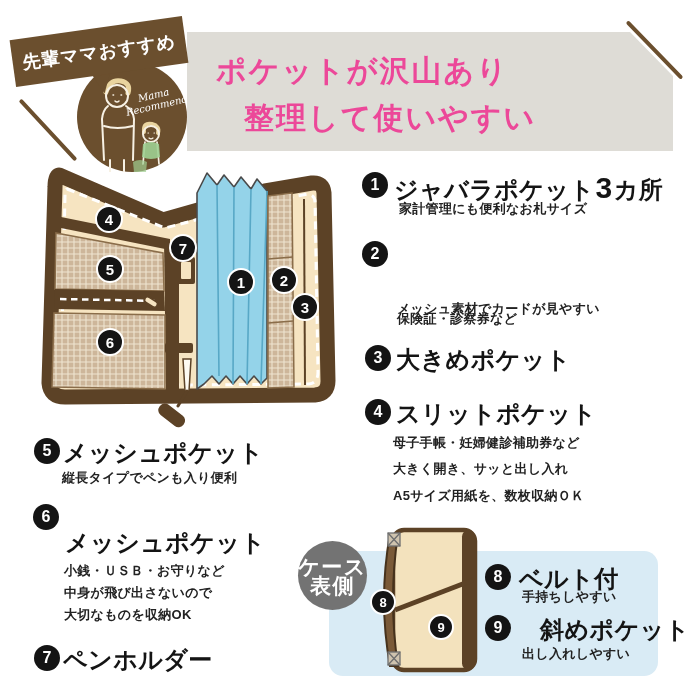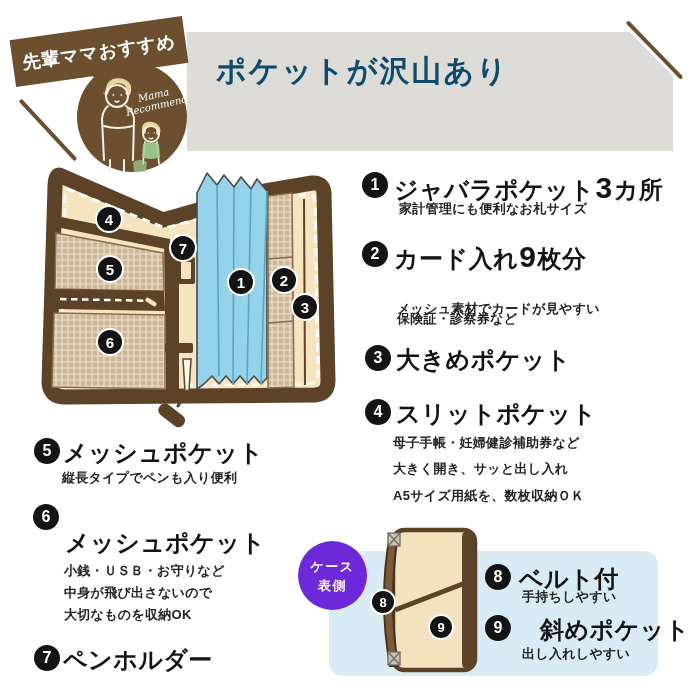--- a/index.html
+++ b/index.html
@@ -1,55 +1,56 @@
 <!DOCTYPE html>
 <html><head>
 <meta charset="utf-8">
 <style>
   html,body{margin:0;padding:0;background:#fff;}
   .canvas{position:relative;width:700px;height:700px;background:#ffffff;overflow:hidden;
           font-family:"Liberation Sans",sans-serif;color:#1a1a1a;}
   
   .title-box{position:absolute;left:187px;top:32px;width:486px;height:119px;background:#dedcd6;
              clip-path:polygon(0 0,443px 0,486px 44px,486px 119px,0 119px);}
-  .t-line{position:absolute;font-size:30px;font-weight:bold;letter-spacing:2px;white-space:nowrap;color:#0c4a6e;}
+  .t-line{position:absolute;font-size:30px;font-weight:bold;letter-spacing:2px;white-space:nowrap;color:#ec4899;}
   .t1{left:216px;top:51px;} .t2{left:244px;top:98px;}
   .decor{position:absolute;height:4px;background:#6b4f2e;border-radius:2px;}
   .line-tr{left:615px;top:48px;width:79px;transform:rotate(46deg);}
   .line-bl{left:7px;top:128px;width:82px;transform:rotate(47deg);}
   
   .ribbon{position:absolute;left:12px;top:28px;width:174px;height:47px;background:#6b4f2e;
           transform:rotate(-8deg);display:flex;align-items:center;justify-content:center;
           color:#fff;font-size:18px;font-weight:bold;letter-spacing:1px;z-index:3;white-space:nowrap;}
   .ribbon-tail{position:absolute;left:93px;top:68px;width:0;height:0;border-left:8px solid transparent;
           border-right:15px solid transparent;border-top:25px solid #6b4f2e;transform:rotate(-16deg);z-index:3;}
   .stamp{position:absolute;left:77px;top:62px;width:110px;height:110px;border-radius:50%;z-index:2;}
   
   .fnum{position:absolute;width:26px;height:26px;border-radius:50%;background:#141414;color:#fff;
         font-weight:bold;font-size:16px;display:flex;align-items:center;justify-content:center;z-index:2;}
   .ftitle{position:absolute;font-size:24px;font-weight:bold;letter-spacing:0.5px;white-space:nowrap;color:#141414;text-align:right;}
   .ftitle .bignum{font-size:30px;margin:0 1px;}
   .fdesc{position:absolute;font-size:13px;font-weight:600;letter-spacing:0.3px;white-space:nowrap;color:#222;}
   
   .blue-box{position:absolute;left:329px;top:551px;width:329px;height:125px;background:#d9ebf5;border-radius:14px;}
-  .front-label{position:absolute;left:298px;top:541px;width:69px;height:69px;border-radius:50%;background:#6d28d9;
+  .front-label{position:absolute;left:298px;top:541px;width:69px;height:69px;border-radius:50%;background:#737373;
         color:#fff;display:flex;flex-direction:column;align-items:center;justify-content:center;
-        font-size:13px;font-weight:bold;letter-spacing:1.5px;line-height:19px;z-index:3;}
+        font-size:21px;font-weight:bold;letter-spacing:1.5px;line-height:19px;z-index:3;}
   .svg-abs{position:absolute;overflow:visible;}
   .bt{fill:#fff;font-weight:bold;font-size:15px;text-anchor:middle;font-family:"Liberation Sans",sans-serif;}
   .bts{fill:#fff;font-weight:bold;font-size:13px;text-anchor:middle;font-family:"Liberation Sans",sans-serif;}
   .stamp-txt{fill:#fff;font-size:10px;font-style:italic;font-family:"DejaVu Serif",serif;}
 </style>
 </head>
 <body>
 
 <div class="canvas">
 
   <div class="title-box"></div>
   <div class="t-line t1">ポケットが沢山あり</div>
+  <div class="t-line t2">整理して使いやすい</div>
   <div class="decor line-tr"></div>
   <div class="decor line-bl"></div>
 
   <div class="stamp">
     <svg viewBox="0 0 110 110" width="110" height="110">
       <circle cx="55" cy="55" r="55" fill="#6b4f2e"></circle>
       <g stroke="#e9d49f" stroke-width="5" fill="none" stroke-linecap="round">
         <path d="M29 30 Q33 17 44 19 Q54 21 51 31"></path>
         <path d="M67 70 Q66 60 75 62 Q83 64 81 71" stroke-width="4"></path>
       </g>
@@ -130,21 +131,20 @@
       <circle cx="158" cy="85" r="13" fill="#141414" stroke="#fff" stroke-width="2"></circle>
       <text class="bt" x="158" y="90.5">7</text>
     </g>
   </svg>
 
   <div class="fnum" style="left:362px;top:172px;">1</div>
   <div class="ftitle" style="left:394px;top:171px;"><span>ジャバラポケット</span><span class="bignum">3</span><span>カ所</span></div>
   <div class="fdesc" style="left:399px;top:200px;">家計管理にも便利なお札サイズ</div>
 
   <div class="fnum" style="left:362px;top:241px;">2</div>
-  <div class="ftitle" style="left:394px;top:240px;"><span>カード入れ</span><span class="bignum">9</span><span>枚分</span></div>
   <div class="fdesc" style="left:397px;top:278px;margin-top:32px;">保険証・診察券など</div>
   <div class="fdesc" style="left:397px;top:300px;">メッシュ素材でカードが見やすい</div>
 
   <div class="fnum" style="left:365px;top:345px;">3</div>
   <div class="ftitle" style="left:396px;top:344px;">大きめポケット</div>
 
   <div class="fnum" style="left:365px;top:399px;">4</div>
   <div class="ftitle" style="left:396px;top:398px;">スリットポケット</div>
   <div class="fdesc" style="left:393px;top:460px;">大きく開き、サッと出し入れ</div>
   <div class="fdesc" style="left:393px;top:434px;">母子手帳・妊婦健診補助券など</div>

